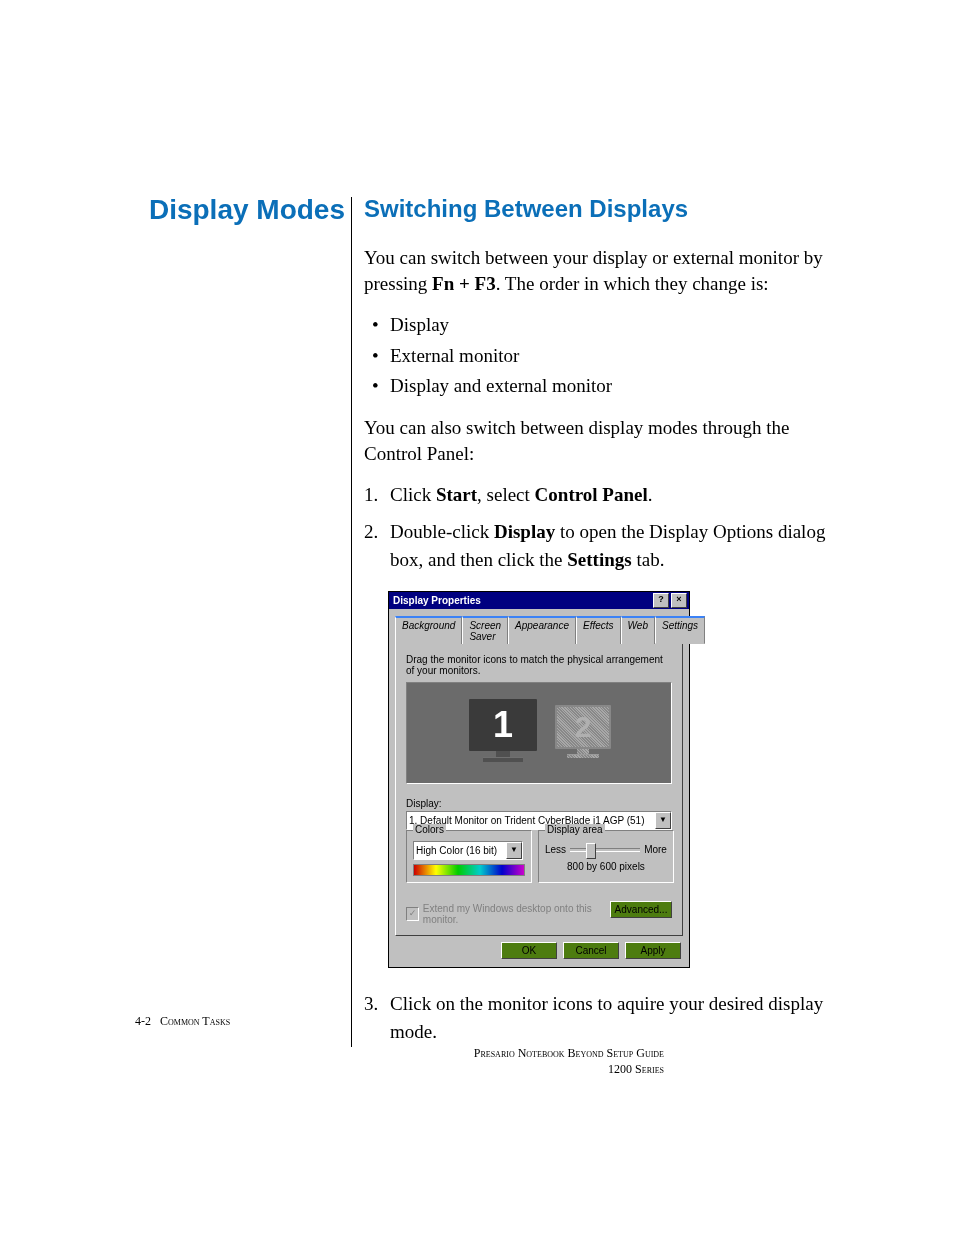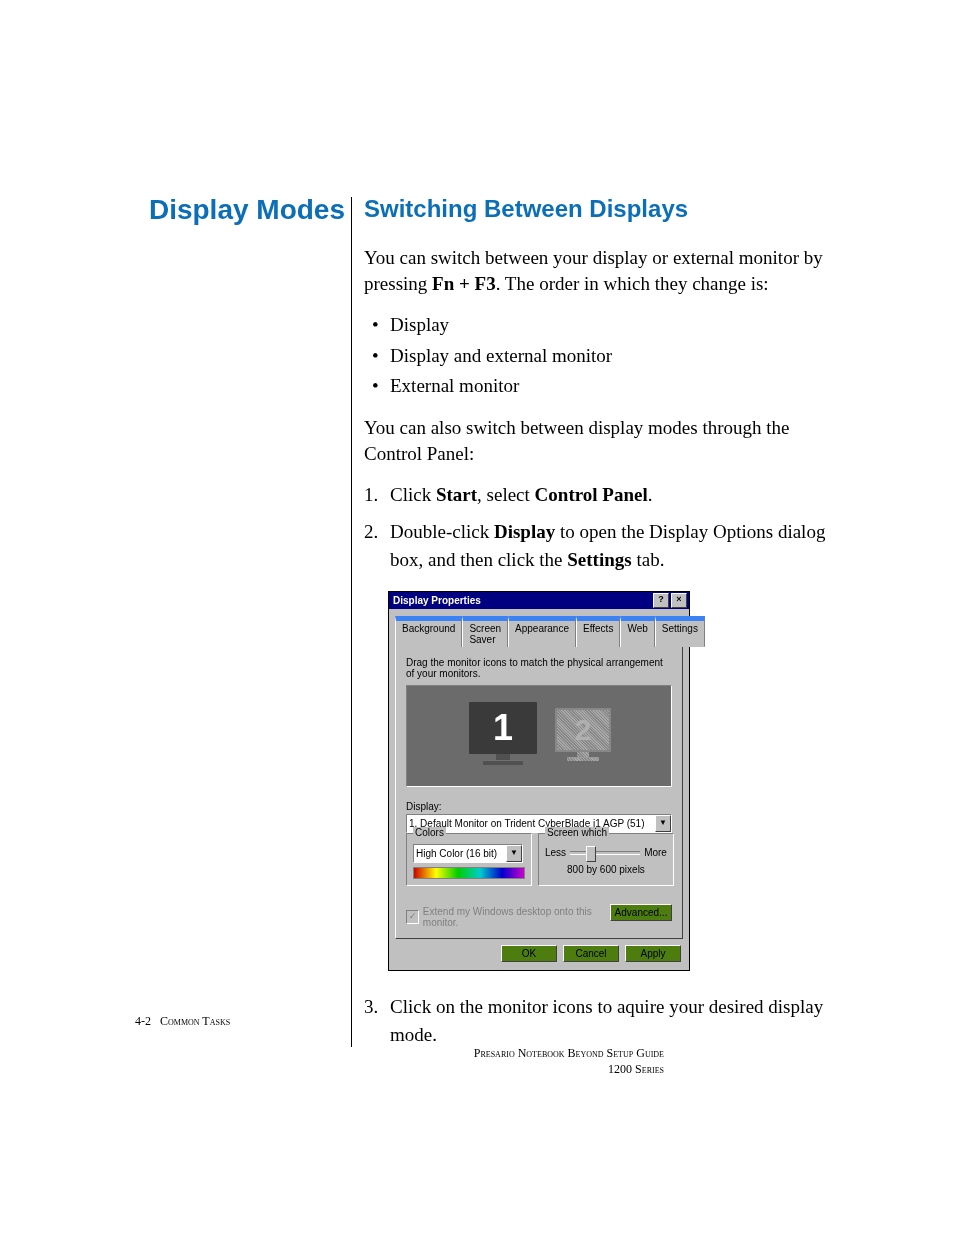--- a/index.html
+++ b/index.html
@@ -130,29 +130,30 @@
     font-size: 9px;
     line-height: 11px;
     text-align: center;
     font-weight: bold;
   }
   .tabbar {
     display: flex;
     padding: 6px 6px 0 6px;
   }
   .tab {
-    border-top: 5px solid #3b82f6;
+    border-top: 2px solid #3b82f6;
     border-left: 1px solid #fff;
     border-right: 1px solid #808080;
     background: #c0c0c0;
     padding: 2px 6px;
     font-size: 10px;
     position: relative;
     bottom: -1px;
     margin-right: 0;
+    font-style: italic;
   }
   .tab.active {
     bottom: -1px;
     z-index: 2;
     border-bottom: 1px solid #c0c0c0;
   }
   .tab-panel {
     margin: 0 6px 6px 6px;
     border-top: 1px solid #fff;
     border-left: 1px solid #fff;
@@ -348,22 +349,22 @@
 
   <div class="right-col">
     <h2 class="section-heading">Switching Between Displays</h2>
 
     <p class="body-text">
       <span>You can switch between your display or external monitor by pressing </span><span class="bold">Fn + F3</span><span>. The order in which they change is:</span>
     </p>
 
     <ul class="bullets">
       <li>Display</li>
+      <li>External monitor</li>
       <li>Display and external monitor</li>
-      <li>External monitor</li>
     </ul>
 
     <p class="body-text">You can also switch between display modes through the Control Panel:</p>
 
     <ol class="steps">
       <li>
         <span>Click </span><span class="bold">Start</span><span>, select </span><span class="bold">Control Panel</span><span>.</span>
       </li>
       <li>
         <span>Double-click </span><span class="bold">Display</span><span> to open the Display Options dialog box, and then click the </span><span class="bold">Settings</span><span> tab.</span>
@@ -409,21 +410,21 @@
           <div class="mid-row">
             <div class="group">
               <div class="group-title">Colors</div>
               <div class="select small">
                 <div class="val">High Color (16 bit)</div>
                 <div class="arrow">▼</div>
               </div>
               <div class="gradient-bar"></div>
             </div>
             <div class="group">
-              <div class="group-title">Screen which</div>
+              <div class="group-title">Display area</div>
               <div class="slider-row">
                 <span>Less</span>
                 <div class="slider-track">
                   <div class="slider-thumb"></div>
                 </div>
                 <span>More</span>
               </div>
               <div class="resolution">800 by 600 pixels</div>
             </div>
           </div>

